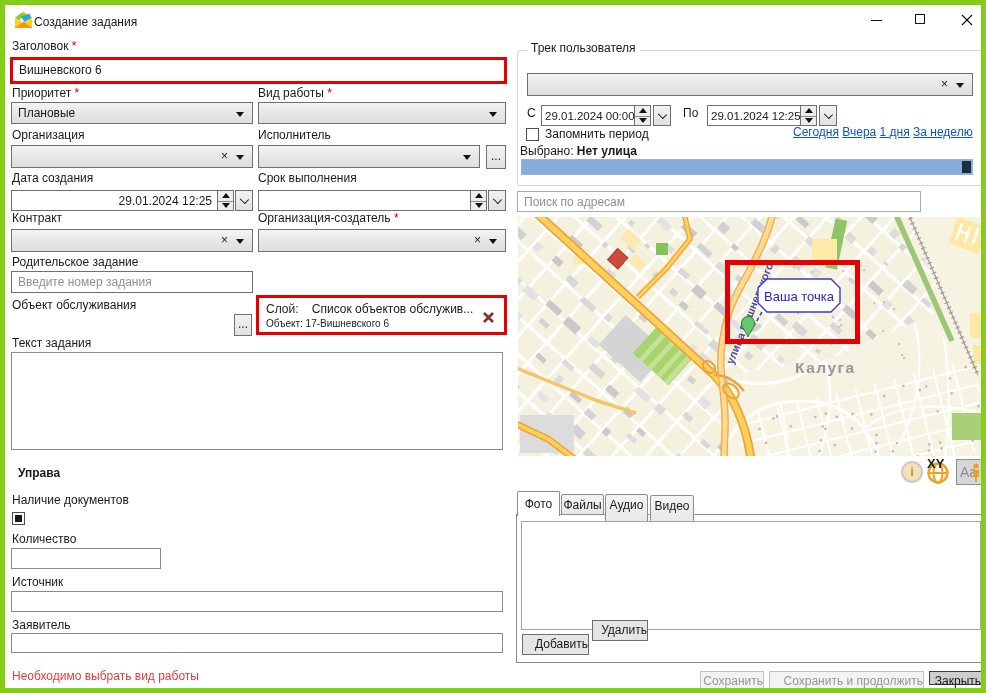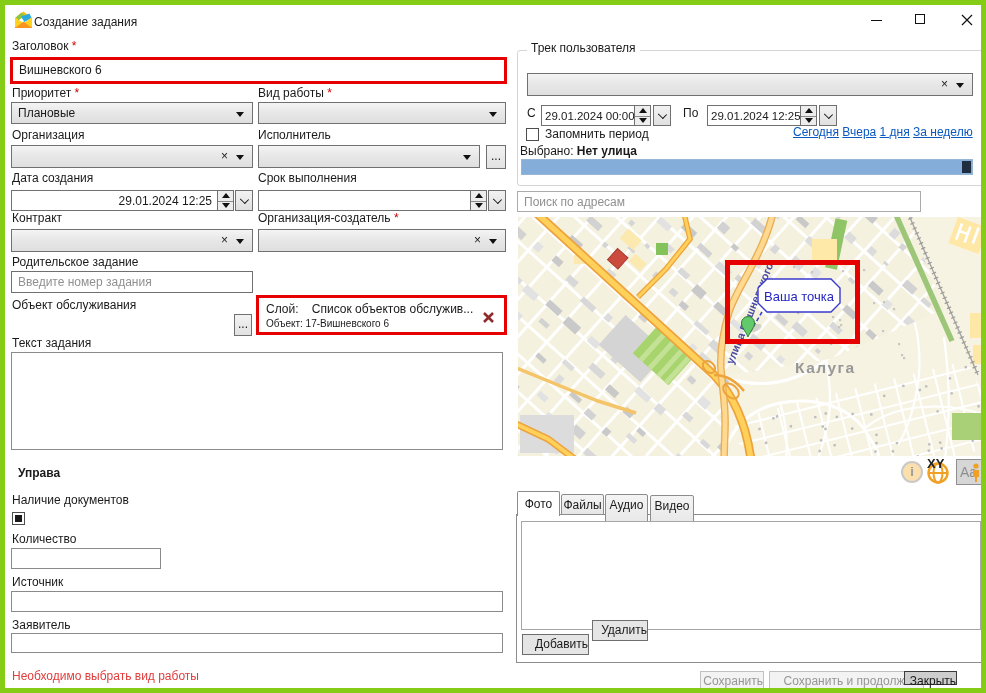--- a/index.html
+++ b/index.html
@@ -954,15 +954,15 @@
 <div class="tab" style="left:512px;top:486px;width:43px;height:25px;background:#fff;border-bottom:none;line-height:24px;z-index:2">Фото</div>
 <div class="tab" style="left:556px;top:489px;width:43px;height:21px;line-height:20px">Файлы</div>
 <div class="tab" style="left:600px;top:489px;width:43px;height:33px;line-height:20px">Аудио</div>
 <div class="tab" style="left:645px;top:490px;width:44px;height:33px;line-height:20px">Видео</div>
 <div class="inp" style="left:516px;top:516px;width:460px;height:109px;border-color:#a6a6a6"></div>
 <div class="btn" style="left:517px;top:629px;width:67px;height:21px;line-height:19px">Добавить</div>
 <div class="btn" style="left:587px;top:615px;width:56px;height:21px;line-height:19px">Удалить</div>
 
 <div class="btn dis" style="left:695px;top:666px;width:64px;height:20px;line-height:18px">Сохранить</div>
 <div class="btn dis" style="left:764px;top:666px;width:155px;height:20px;line-height:18px">Сохранить и продолжить</div>
-<div class="btn" style="left:899px;top:666px;width:53px;height:14px;line-height:18px;background:#cdcdcd;border-color:#3c3c3c">Закрыть</div>
+<div class="btn" style="left:924px;top:666px;width:53px;height:14px;line-height:18px;background:#cdcdcd;border-color:#3c3c3c">Закрыть</div>
 <div style="position:absolute;left:0;top:688px;width:986px;height:5px;background:#5e5e5e"></div>
 
 </div>
 </body></html>

